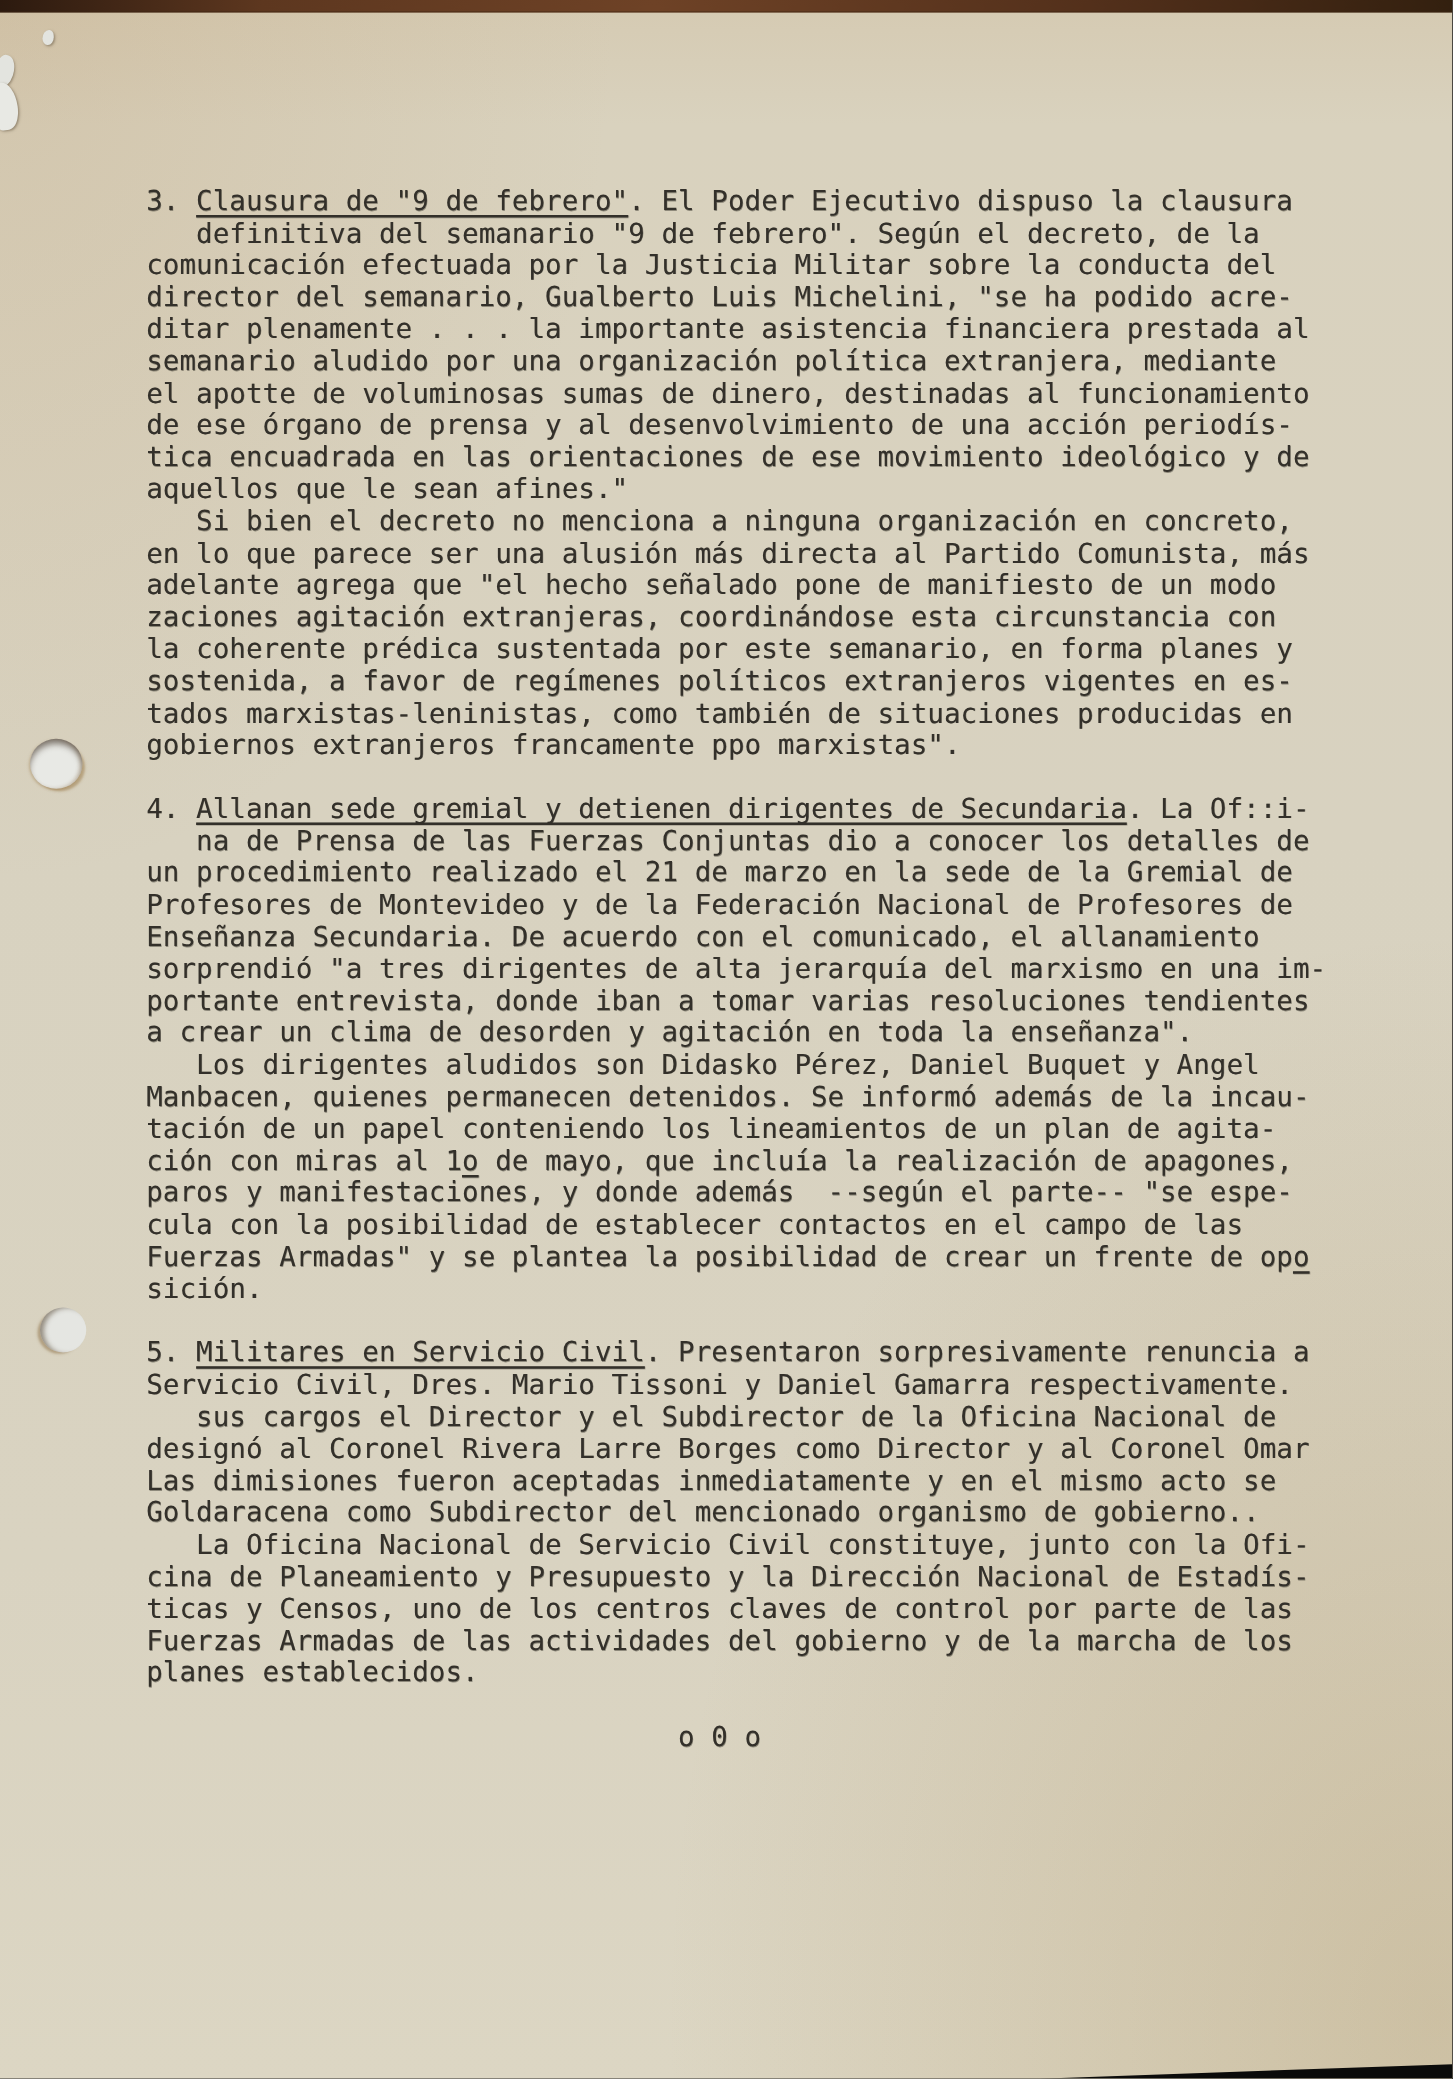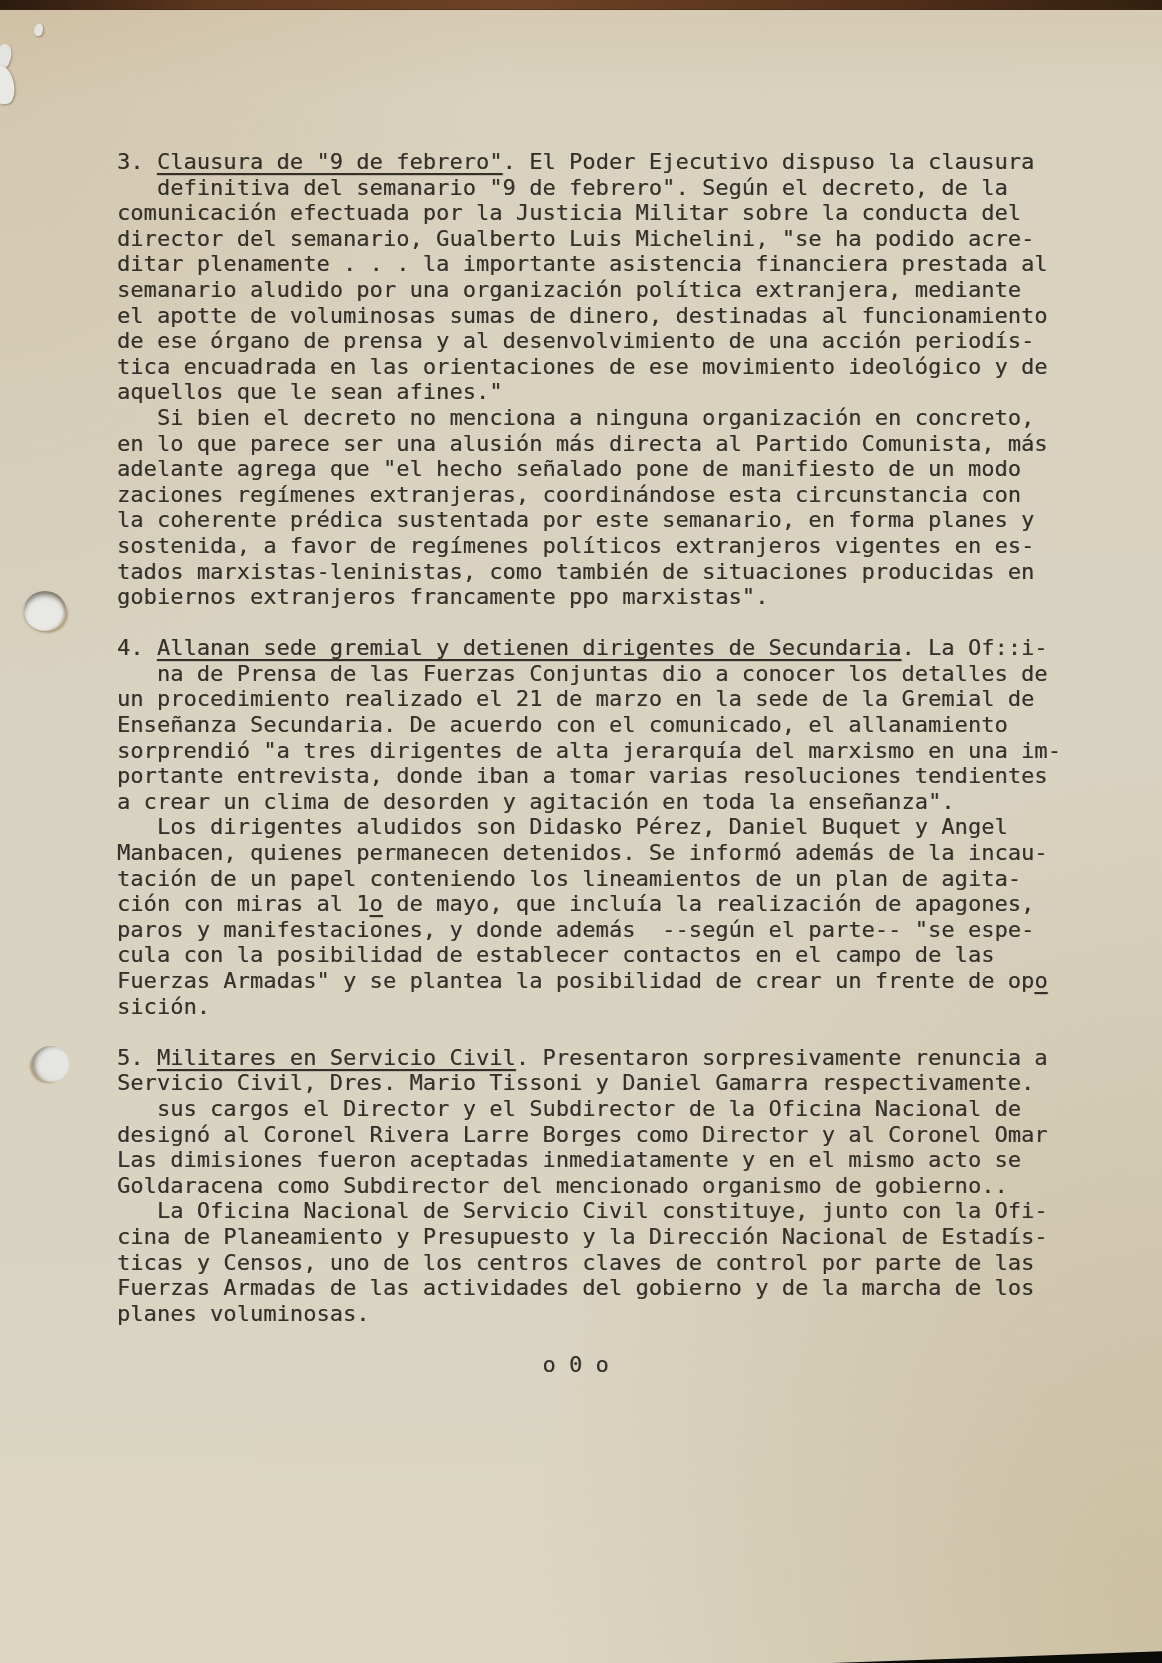--- a/index.html
+++ b/index.html
@@ -67,29 +67,30 @@
       <div class="line"><span>director del semanario, Gualberto Luis Michelini, "se ha podido acre-</span></div>
       <div class="line"><span>ditar plenamente . . . la importante asistencia financiera prestada al</span></div>
       <div class="line"><span>semanario aludido por una organización política extranjera, mediante</span></div>
       <div class="line"><span>el apotte de voluminosas sumas de dinero, destinadas al funcionamiento</span></div>
       <div class="line"><span>de ese órgano de prensa y al desenvolvimiento de una acción periodís-</span></div>
       <div class="line"><span>tica encuadrada en las orientaciones de ese movimiento ideológico y de</span></div>
       <div class="line"><span>aquellos que le sean afines."</span></div>
       <div class="line"><span>   Si bien el decreto no menciona a ninguna organización en concreto,</span></div>
       <div class="line"><span>en lo que parece ser una alusión más directa al Partido Comunista, más</span></div>
       <div class="line"><span>adelante agrega que "el hecho señalado pone de manifiesto de un modo</span></div>
-      <div class="line"><span>zaciones regímenes extranjeras, coordinándose esta circunstancia con</span></div>
+      <div class="line"><span>zaciones agitación extranjeras, coordinándose esta circunstancia con</span></div>
       <div class="line"><span>la coherente prédica sustentada por este semanario, en forma planes y</span></div>
       <div class="line"><span>sostenida, a favor de regímenes políticos extranjeros vigentes en es-</span></div>
       <div class="line"><span>tados marxistas-leninistas, como también de situaciones producidas en</span></div>
       <div class="line"><span>gobiernos extranjeros francamente ppo marxistas".</span></div>
       <div class="line"> </div>
       <div class="line"><span>4. </span><span class="u">Allanan sede gremial y detienen dirigentes de Secundaria</span><span>. La Of::i-</span></div>
       <div class="line"><span>   na de Prensa de las Fuerzas Conjuntas dio a conocer los detalles de</span></div>
       <div class="line"><span>un procedimiento realizado el 21 de marzo en la sede de la Gremial de</span></div>
+      <div class="line"><span>Profesores de Montevideo y de la Federación Nacional de Profesores de</span></div>
       <div class="line"><span>Enseñanza Secundaria. De acuerdo con el comunicado, el allanamiento</span></div>
       <div class="line"><span>sorprendió "a tres dirigentes de alta jerarquía del marxismo en una im-</span></div>
       <div class="line"><span>portante entrevista, donde iban a tomar varias resoluciones tendientes</span></div>
       <div class="line"><span>a crear un clima de desorden y agitación en toda la enseñanza".</span></div>
       <div class="line"><span>   Los dirigentes aludidos son Didasko Pérez, Daniel Buquet y Angel</span></div>
       <div class="line"><span>Manbacen, quienes permanecen detenidos. Se informó además de la incau-</span></div>
       <div class="line"><span>tación de un papel conteniendo los lineamientos de un plan de agita-</span></div>
       <div class="line"><span>ción con miras al 1</span><span class="u">o</span><span> de mayo, que incluía la realización de apagones,</span></div>
       <div class="line"><span>paros y manifestaciones, y donde además  --según el parte-- "se espe-</span></div>
       <div class="line"><span>cula con la posibilidad de establecer contactos en el campo de las</span></div>
@@ -99,18 +100,18 @@
       <div class="line"><span>5. </span><span class="u">Militares en Servicio Civil</span><span>. Presentaron sorpresivamente renuncia a</span></div>
       <div class="line"><span>Servicio Civil, Dres. Mario Tissoni y Daniel Gamarra respectivamente.</span></div>
       <div class="line"><span>   sus cargos el Director y el Subdirector de la Oficina Nacional de</span></div>
       <div class="line"><span>designó al Coronel Rivera Larre Borges como Director y al Coronel Omar</span></div>
       <div class="line"><span>Las dimisiones fueron aceptadas inmediatamente y en el mismo acto se</span></div>
       <div class="line"><span>Goldaracena como Subdirector del mencionado organismo de gobierno..</span></div>
       <div class="line"><span>   La Oficina Nacional de Servicio Civil constituye, junto con la Ofi-</span></div>
       <div class="line"><span>cina de Planeamiento y Presupuesto y la Dirección Nacional de Estadís-</span></div>
       <div class="line"><span>ticas y Censos, uno de los centros claves de control por parte de las</span></div>
       <div class="line"><span>Fuerzas Armadas de las actividades del gobierno y de la marcha de los</span></div>
-      <div class="line"><span>planes voluminosas.</span></div>
+      <div class="line"><span>planes establecidos.</span></div>
       <div class="line"> </div>
       <div class="line"><span>                                o 0 o</span></div>
     </div>
   <div class="bottom-wedge"></div>
 </div>
 
 </body></html>

